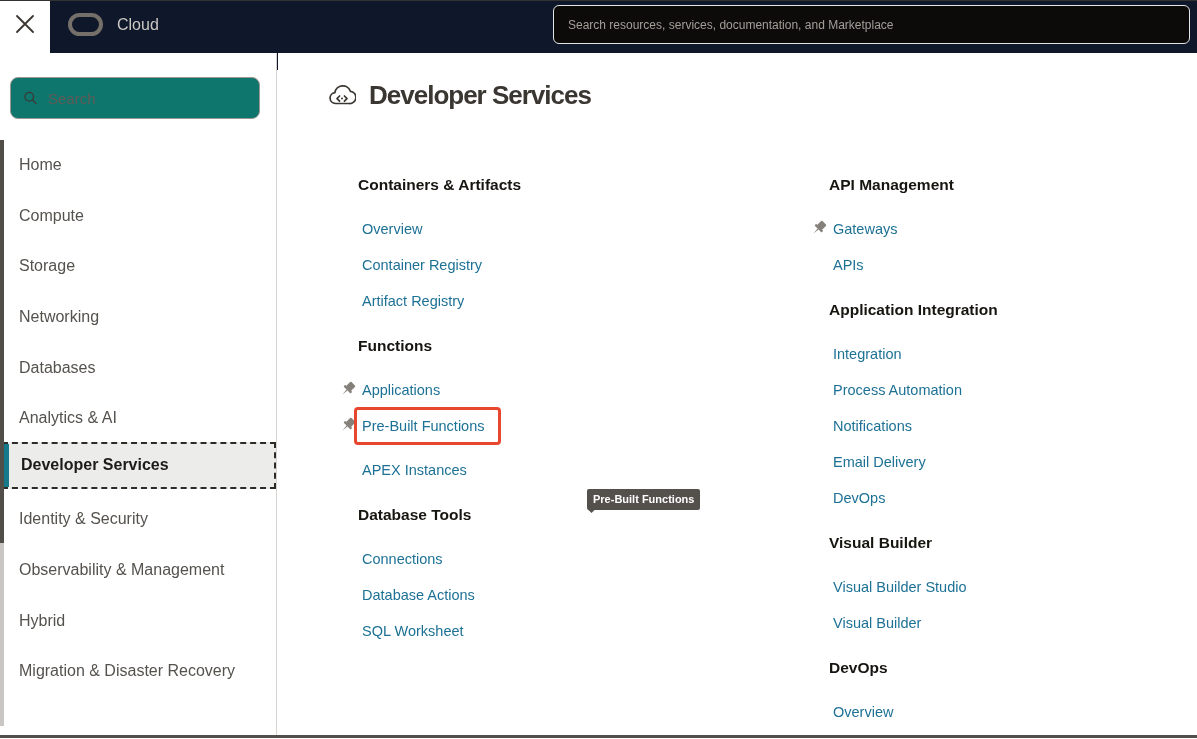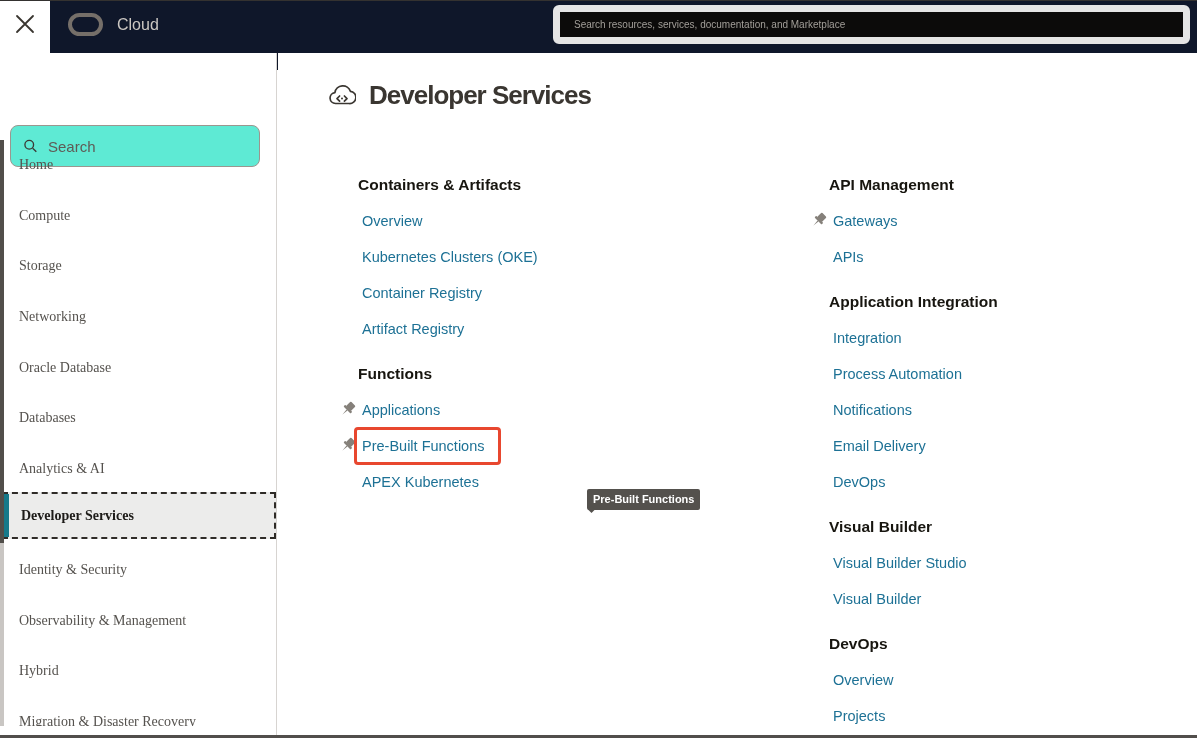--- a/index.html
+++ b/index.html
@@ -4,45 +4,45 @@
 <style>
   * { margin:0; padding:0; box-sizing:border-box; }
   html,body { width:1197px; height:739px; overflow:hidden; background:#fff;
     font-family:"Liberation Sans", sans-serif; }
   
   .topbar { position:absolute; left:0; top:0; width:1197px; height:70px; background:#0f172a; border-top:1px solid #343230; }
   .close-btn { position:absolute; left:0; top:0; width:50px; height:53px; background:#fff; display:flex; align-items:center; justify-content:center; padding-bottom:7px; cursor:pointer; }
   .brand { position:absolute; left:68px; top:-3px; height:53px; display:flex; align-items:center; gap:14px; }
   .oracle-oval { width:35px; height:23px; border:4.5px solid #756f69; border-radius:12px; }
   .brand-text { color:#cbc7c2; font-size:16px; }
-  .top-search { position:absolute; left:553px; top:4px; width:637px; height:39px; background:#0c0b0a; border:7px solid #e5e5e5; border-radius:6px; color:#e8e6e3; font-size:10px; padding:0 14px; outline:none; font-family:"Liberation Sans",sans-serif; }
+  .top-search { position:absolute; left:553px; top:4px; width:637px; height:39px; background:#0c0b0a; border:1px solid #e5e5e5; border-radius:6px; color:#e8e6e3; font-size:12px; padding:0 14px; outline:none; font-family:"Liberation Sans",sans-serif; }
   .top-search::placeholder { color:#a39f99; opacity:1; }
   
   .sidebar { position:absolute; left:0; top:53px; width:277px; height:683px; background:#fff; border-right:1px solid #d7d4d1; }
   .nav-clip { position:absolute; left:0; top:0; right:0; height:673px; overflow:hidden; }
-  .side-search { position:absolute; left:10px; top:24px; width:250px; height:42px; border:1px solid #9b968f; border-radius:8px; display:flex; align-items:center; padding:0 12px; gap:10px; background:#5eead4;margin-top:48px; }
+  .side-search { position:absolute; left:10px; top:24px; width:250px; height:42px; border:1px solid #9b968f; border-radius:8px; display:flex; align-items:center; padding:0 12px; gap:10px; background:#0f766e; }
   .side-search input { border:none; outline:none; flex:1; font-size:15px; font-family:"Liberation Sans",sans-serif; color:#161513; background:transparent; }
   .side-search input::placeholder { color:#5f5b56; opacity:1; }
   .nav { position:absolute; left:0; top:87px; right:0; list-style:none; }
-  .nav li { height:50.6px; display:flex; align-items:center; padding-left:19px; font-size:14px; color:#55524e; cursor:pointer; position:relative;font-family:Liberation Serif, serif; }
+  .nav li { height:50.6px; display:flex; align-items:center; padding-left:19px; font-size:16px; color:#55524e; cursor:pointer; position:relative; }
   .nav li.selected { background:#ececeb; border:2px dashed #2e2b27; margin:-2px 0 5.6px 2px; height:47px; font-weight:bold; color:#1d1b18; padding-left:17px; }
   .nav li.selected::before { content:""; position:absolute; left:0; top:0; bottom:0; width:5px; background:var(--accent); }
   .scroll-track { position:absolute; left:0; top:87px; width:4px; height:586px; background:#c9c6c3; }
   .scroll-thumb { width:4px; height:403px; background:#514e4a; }
   
   .main { position:absolute; left:278px; top:53px; right:0; bottom:0; background:#fff; }
   .title-row { position:absolute; left:50px; top:27px; display:flex; align-items:center; gap:13px; }
   .page-title { font-size:26px; font-weight:bold; color:#3a3631; line-height:30px; letter-spacing:-1px; }
   .col { position:absolute; top:97px; }
   .col-left { left:59px; width:445px; }
   .col-right { left:530px; width:430px; }
   .grp-heading { font-size:15.5px; font-weight:bold; color:#17150f; height:20px; line-height:20px; margin-left:21px; margin-top:25px; }
   .grp:first-child .grp-heading { }
   .link-row { display:flex; align-items:center; height:20px; margin-top:16px; }
-  .link-row.first { margin-top:16px; }
+  .link-row.first { margin-top:24px; }
   .pin-slot { width:25px; height:20px; display:flex; align-items:center; }
   .link { color:var(--link); font-size:14.5px; line-height:20px; text-decoration:none; cursor:pointer; }
   .hl-box { display:inline-block; border:3px solid var(--hl); border-radius:4px; padding:6px 13px 6px 5px; margin:-9px 0 -9px -8px; }
   .tooltip { position:absolute; left:309px; top:436px; background:#54514d; color:#fff; font-size:11px; font-weight:bold; line-height:15px; padding:3px 6px; border-radius:2px; z-index:30; }
   .tooltip::after { content:""; position:absolute; left:2px; bottom:-2px; width:5px; height:5px; background:#54514d; transform:rotate(45deg); }
   .bottom-line { position:absolute; left:0; bottom:1px; width:1197px; height:3px; background:#514e4b; z-index:40; }
 </style>
 </head>
 <body>
 
@@ -66,21 +66,20 @@
           <circle cx="7.5" cy="7.5" r="5.2"></circle>
           <path d="M11.6 11.6 L16 16"></path>
         </svg>
       <input placeholder="Search" style="">
     </div>
     <ul class="nav" id="side-nav">
         <li>Home</li>
         <li>Compute</li>
         <li>Storage</li>
         <li>Networking</li>
-        <li>Oracle Database</li>
         <li>Databases</li>
         <li>Analytics &amp; AI</li>
         <li class="selected">Developer Services</li>
         <li>Identity &amp; Security</li>
         <li>Observability &amp; Management</li>
         <li>Hybrid</li>
         <li>Migration &amp; Disaster Recovery</li>
       </ul>
     <div class="scroll-track">
       <div class="scroll-thumb"></div>
@@ -100,24 +99,20 @@
   </div>
   <div class="col col-left" id="col-0">
       <div class="grp">
         <div class="grp-heading">Containers &amp; Artifacts</div>
         <div class="link-row first">
           <div class="pin-slot"></div>
           <a class="link">Overview</a>
         </div>
         <div class="link-row">
           <div class="pin-slot"></div>
-          <a class="link">Kubernetes Clusters (OKE)</a>
-        </div>
-        <div class="link-row">
-          <div class="pin-slot"></div>
           <a class="link">Container Registry</a>
         </div>
         <div class="link-row">
           <div class="pin-slot"></div>
           <a class="link">Artifact Registry</a>
         </div>
       </div>
       <div class="grp">
         <div class="grp-heading">Functions</div>
         <div class="link-row first">
@@ -141,21 +136,36 @@
                 <path d="M9.4 10 L10.6 10 L10 16.4 Z"></path>
               </g>
             </svg>
           </div>
           <span class="hl-box"><a class="link">Pre-Built Functions</a></span>
         </div>
       </div>
       <div class="grp">
         <div class="link-row first">
           <div class="pin-slot"></div>
-          <a class="link">APEX Kubernetes</a>
+          <a class="link">APEX Instances</a>
+        </div>
+      </div>
+      <div class="grp">
+        <div class="grp-heading">Database Tools</div>
+        <div class="link-row first">
+          <div class="pin-slot"></div>
+          <a class="link">Connections</a>
+        </div>
+        <div class="link-row">
+          <div class="pin-slot"></div>
+          <a class="link">Database Actions</a>
+        </div>
+        <div class="link-row">
+          <div class="pin-slot"></div>
+          <a class="link">SQL Worksheet</a>
         </div>
       </div>
     </div>
   <div class="col col-right" id="col-1">
       <div class="grp">
         <div class="grp-heading">API Management</div>
         <div class="link-row first">
           <div class="pin-slot">
             <svg width="20" height="20" viewBox="0 0 20 20">
               <g transform="rotate(45 10 10)" fill="#85807a">

